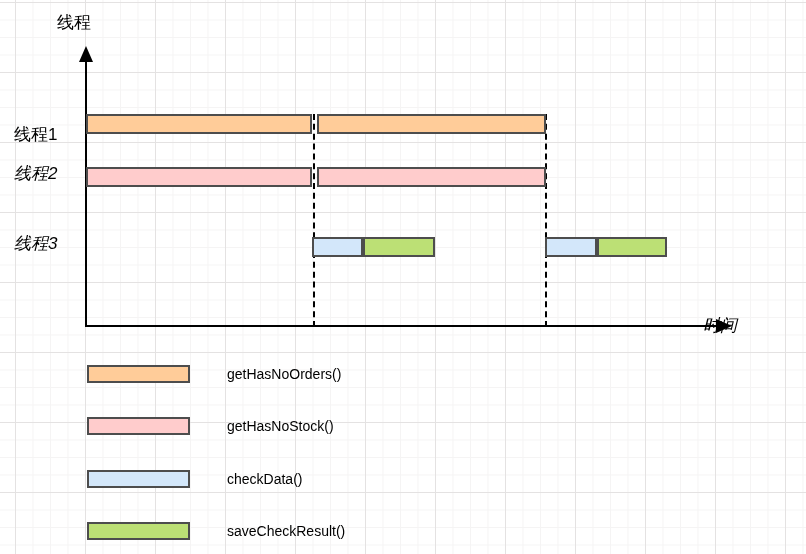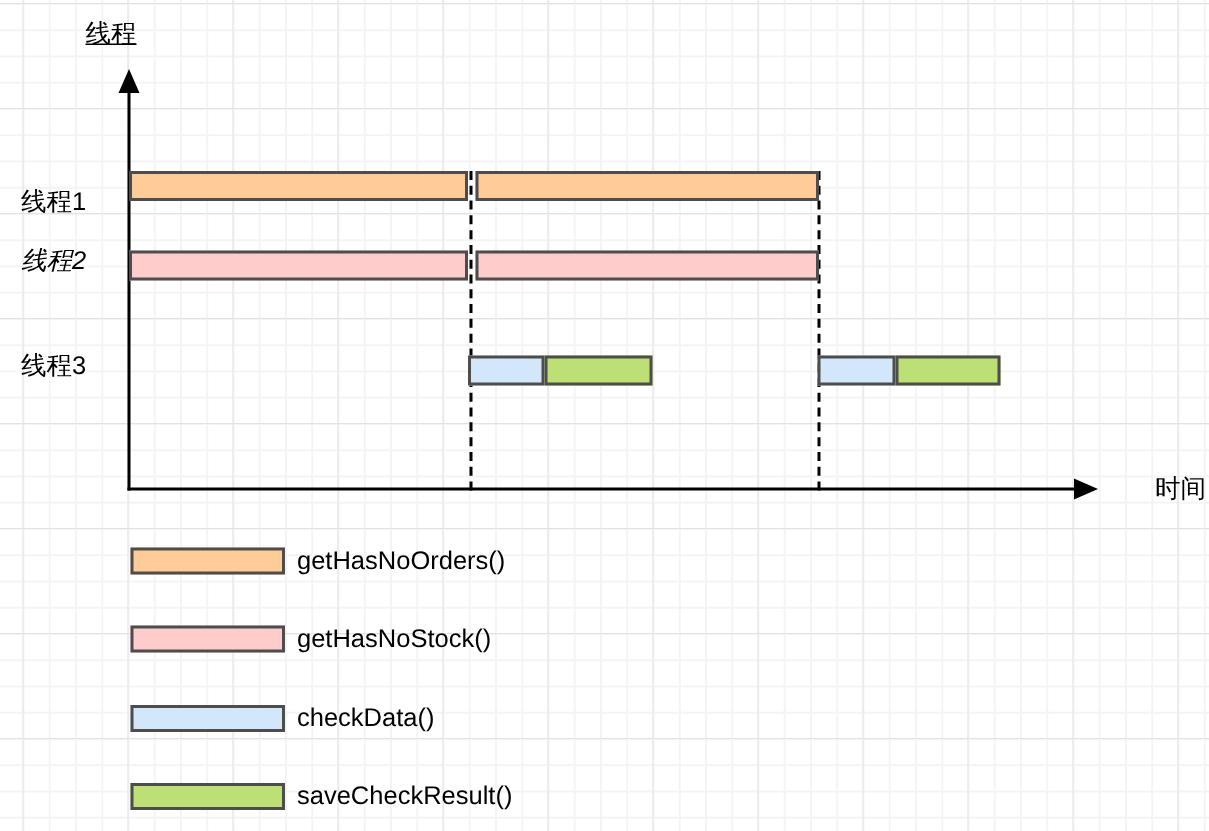--- a/index.html
+++ b/index.html
@@ -55,48 +55,48 @@
   .legend-row { position: absolute; left: 87px; height: 18px; }
   .legend-swatch {
     position: absolute;
     left: 0; top: 0;
     width: 103px; height: 18px;
     box-sizing: border-box;
     border: 2px solid #4d4d4d;
   }
   .legend-label {
     position: absolute;
-    left: 111px; top: -1px;
+    left: 140px; top: -1px;
     color: #000000;
-    font-size: 17px;
+    font-size: 14px;
     line-height: 20px;
     white-space: nowrap;
   }
 </style>
 </head>
 <body>
 
 <div class="canvas">
 
-  <div class="txt" style="left:57px; top:13px;text-decoration:underline;">线程</div>
+  <div class="txt" style="left:57px; top:13px;">线程</div>
   <div class="arrow-up" style="left:79px; top:46px;"></div>
   <div class="axis-line" style="left:85px; top:58px; width:2px; height:269px;"></div>
 
   <div class="axis-line" style="left:85px; top:325px; width:633px; height:2px;"></div>
   <div class="arrow-right" style="left:716px; top:319px;"></div>
-  <div class="txt" style="left:770px; top:316px;">时间</div>
+  <div class="txt" style="left:703px; top:316px;font-style:italic;">时间</div>
 
   <div id="dashes">
       <div class="dashed-line" style="left: 313px; top: 114px; height: 213px;"></div>
       <div class="dashed-line" style="left: 545px; top: 114px; height: 213px;"></div>
     </div>
   <div id="rowlabels">
       <div class="txt" style="left: 14px; top: 125px;">线程1</div>
       <div class="txt" style="left: 14px; top: 164px; font-style: italic;">线程2</div>
-      <div class="txt" style="left: 14px; top: 234px;">线程3</div>
+      <div class="txt" style="left: 14px; top: 234px; font-style: italic;">线程3</div>
     </div>
   <div id="bars">
       <div class="bar" style="left: 86px; top: 114px; width: 226px; background: rgb(255, 204, 153);"></div>
       <div class="bar" style="left: 317px; top: 114px; width: 229px; background: rgb(255, 204, 153);"></div>
       <div class="bar" style="left: 86px; top: 167px; width: 226px; background: rgb(255, 204, 204);"></div>
       <div class="bar" style="left: 317px; top: 167px; width: 229px; background: rgb(255, 204, 204);"></div>
       <div class="bar" style="left: 312px; top: 237px; width: 51px; background: rgb(211, 231, 250);"></div>
       <div class="bar" style="left: 363px; top: 237px; width: 72px; background: rgb(188, 224, 117);"></div>
       <div class="bar" style="left: 545px; top: 237px; width: 52px; background: rgb(211, 231, 250);"></div>
       <div class="bar" style="left: 597px; top: 237px; width: 70px; background: rgb(188, 224, 117);"></div>

